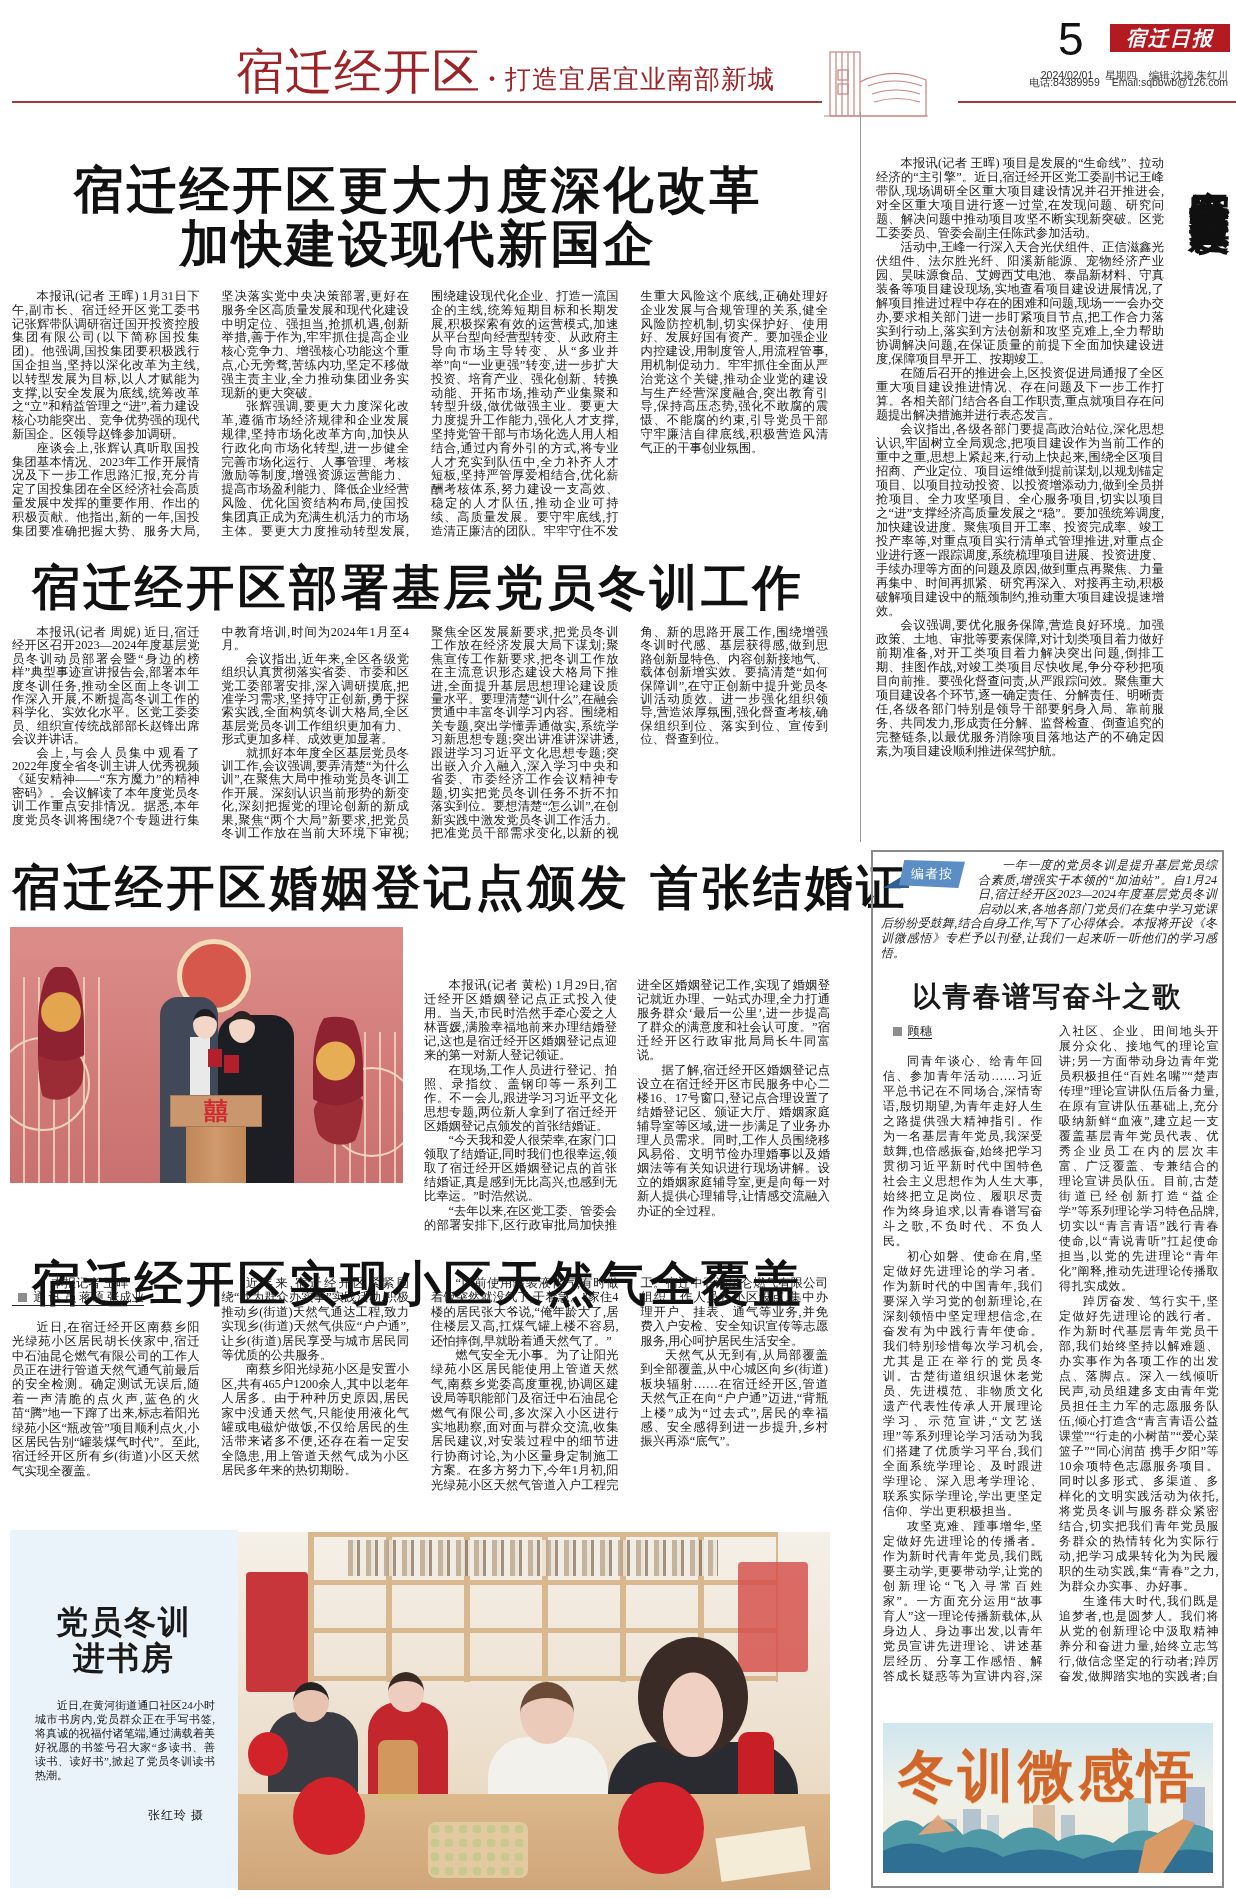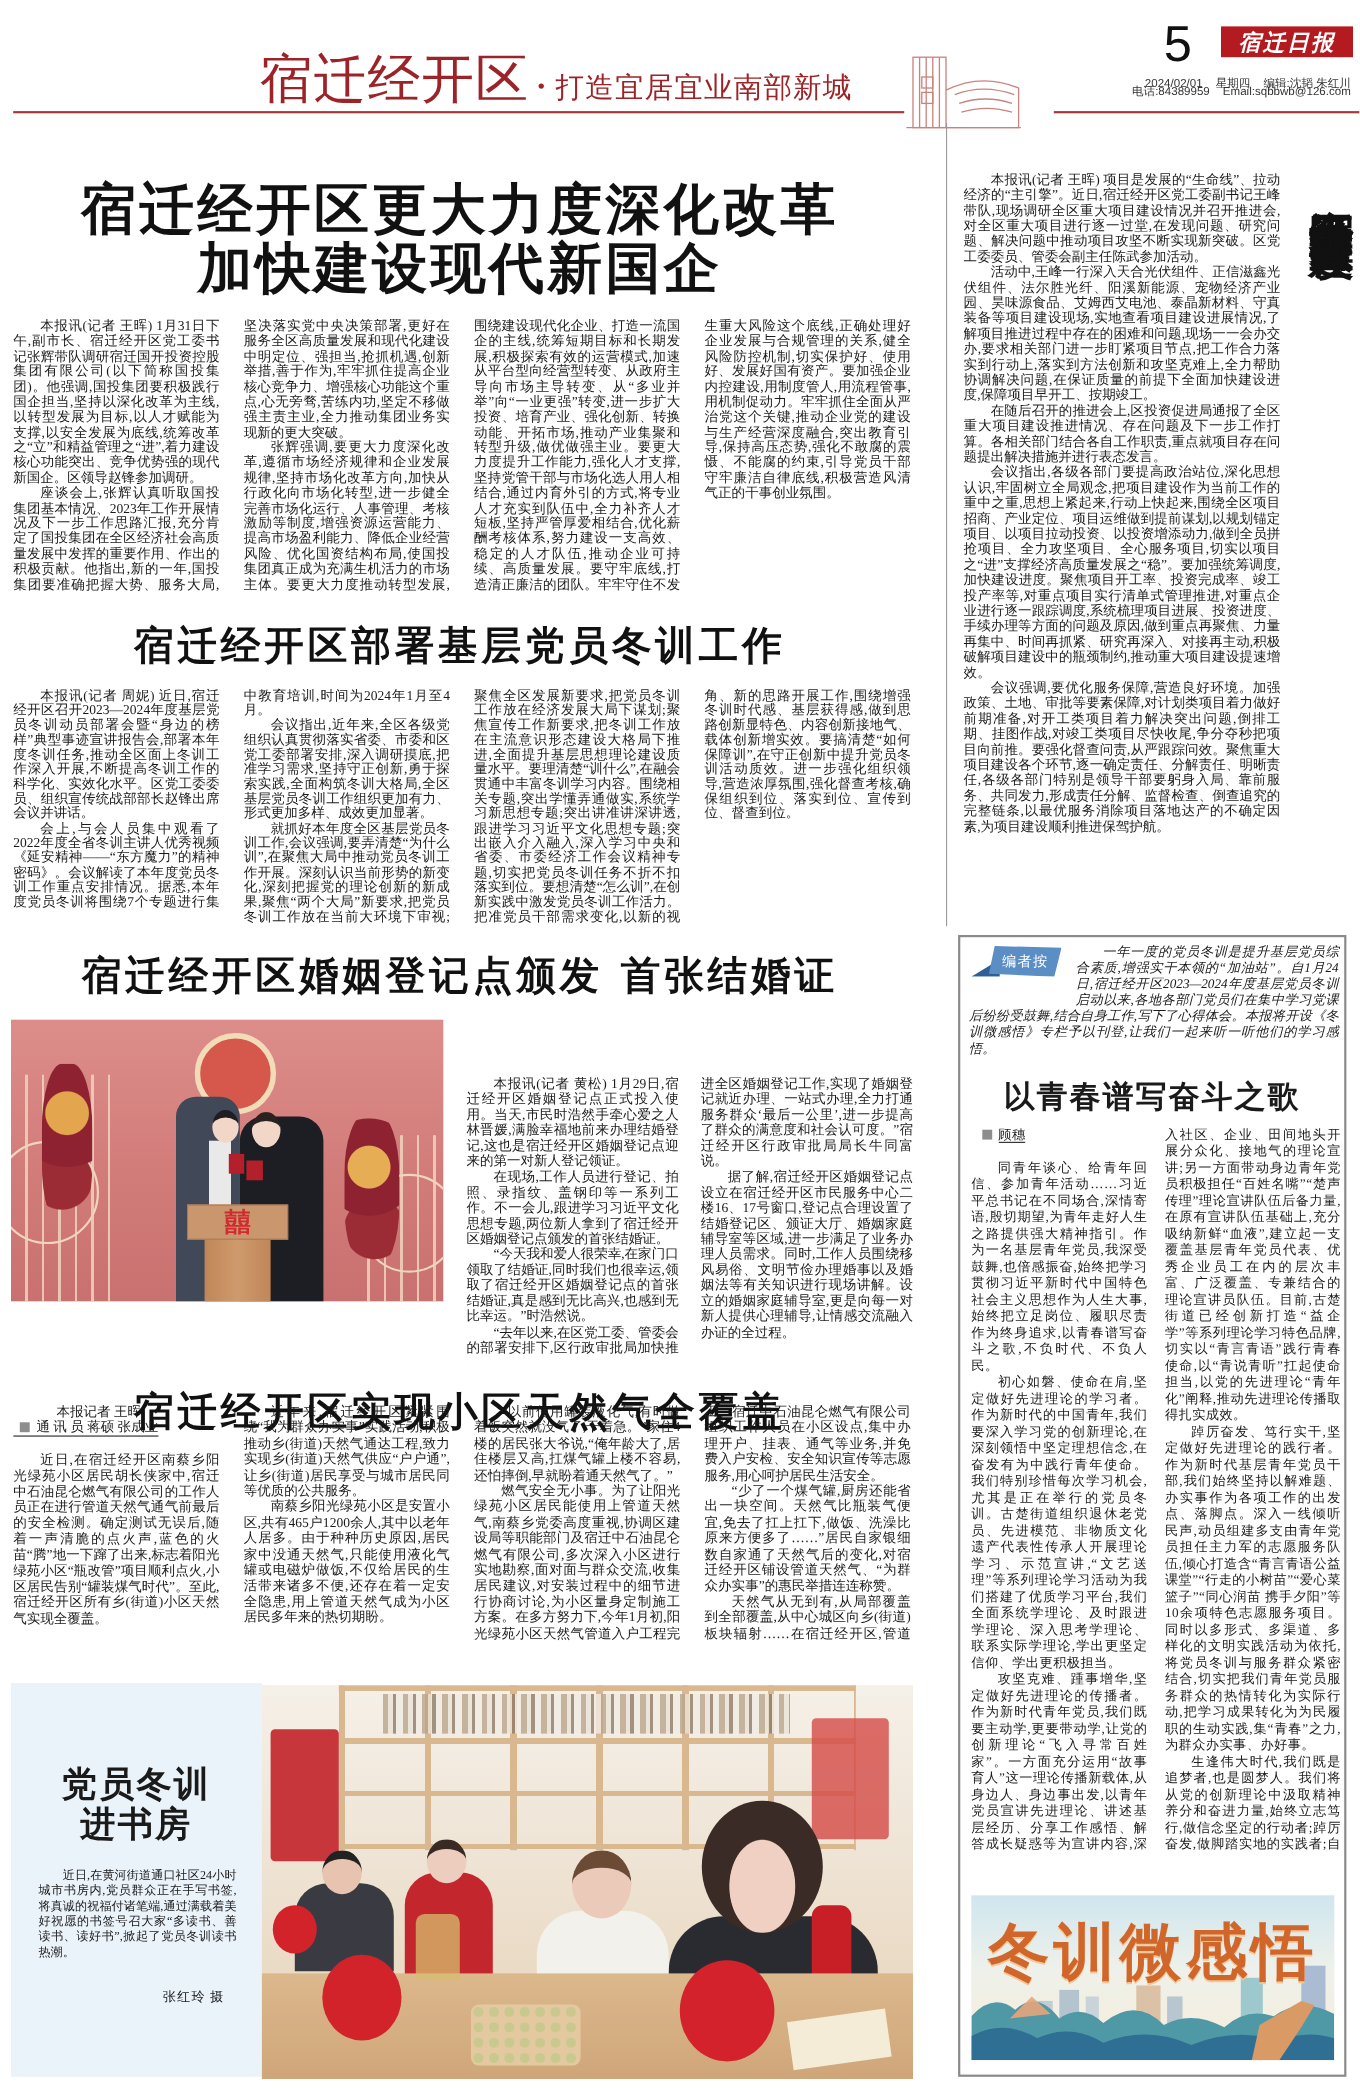--- a/index.html
+++ b/index.html
@@ -19,21 +19,21 @@
   .mast-title .t2{font-size:26px;letter-spacing:1px;font-family:"DejaVu Serif",serif;}
   .rule{height:2px;background:var(--rule-red);}
   .pageno{left:1058px;top:14px;font-size:46px;font-family:"Liberation Sans",sans-serif;color:#111;line-height:50px;}
   .logo{left:1110px;top:24px;width:120px;height:28px;background:var(--logo-red);color:#fff;font-size:20px;font-weight:bold;font-style:italic;display:flex;align-items:center;justify-content:center;letter-spacing:2px;font-family:"DejaVu Serif",serif;}
   .meta{right:8px;font-size:10.5px;color:#333;font-family:"Liberation Sans",sans-serif;white-space:nowrap;text-align:right;}
   .meta span{margin-left:9px;}
 
   
   .hl{left:12px;width:812px;text-align:center;font-weight:bold;white-space:nowrap;color:#111;}
   .hl-main{font-family:"DejaVu Sans",sans-serif;font-size:50px;letter-spacing:3px;line-height:56px;}
-  .hl-sub{font-family:"DejaVu Serif",serif;font-size:36px;letter-spacing:3.5px;line-height:42px;}
+  .hl-sub{font-family:"DejaVu Serif",serif;font-size:48px;letter-spacing:3.5px;line-height:42px;}
 
   
   .cols{column-fill:auto;overflow:hidden;font-size:12.3px;line-height:13.8px;text-align:justify;}
   .cols p{text-indent:2em;}
   .c4{column-count:4;column-gap:22px;}
   .c2{column-count:2;column-gap:20px;margin-top:48px;}
   .vline{width:1px;background:#9a9a9a;}
 
   .vhead{left:1183px;top:158px;width:52px;height:640px;writing-mode:vertical-rl;font-size:40px;font-weight:bold;letter-spacing:1.8px;line-height:50px;font-family:"DejaVu Serif",serif;color:#111;}
 
@@ -166,21 +166,20 @@
 <div class="abs cols c4" style="left:12px;top:1276px;width:816px;height:226px;line-height:14.4px;">
   <div class="byline-block">
     <div class="r1">本报记者 王晖</div>
     <div class="r2"><span class="sq"></span><span>通 讯 员 蒋硕 张成业</span></div>
   </div>
   <p>近日,在宿迁经开区南蔡乡阳光绿苑小区居民胡长侠家中,宿迁中石油昆仑燃气有限公司的工作人员正在进行管道天然气通气前最后的安全检测。确定测试无误后,随着一声清脆的点火声,蓝色的火苗“腾”地一下蹿了出来,标志着阳光绿苑小区“瓶改管”项目顺利点火,小区居民告别“罐装煤气时代”。至此,宿迁经开区所有乡(街道)小区天然气实现全覆盖。</p>
   <p>近年来,宿迁经开区紧紧围绕“我为群众办实事”实践活动,积极推动乡(街道)天然气通达工程,致力实现乡(街道)天然气供应“户户通”,让乡(街道)居民享受与城市居民同等优质的公共服务。</p>
   <p>南蔡乡阳光绿苑小区是安置小区,共有465户1200余人,其中以老年人居多。由于种种历史原因,居民家中没通天然气,只能使用液化气罐或电磁炉做饭,不仅给居民的生活带来诸多不便,还存在着一定安全隐患,用上管道天然气成为小区居民多年来的热切期盼。</p>
   <p>“以前使用罐装液化气,有时做着饭突然就没气了,干着急。”家住4楼的居民张大爷说,“俺年龄大了,居住楼层又高,扛煤气罐上楼不容易,还怕摔倒,早就盼着通天然气了。”</p>
   <p>燃气安全无小事。为了让阳光绿苑小区居民能使用上管道天然气,南蔡乡党委高度重视,协调区建设局等职能部门及宿迁中石油昆仑燃气有限公司,多次深入小区进行实地勘察,面对面与群众交流,收集居民建议,对安装过程中的细节进行协商讨论,为小区量身定制施工方案。在多方努力下,今年1月初,阳光绿苑小区天然气管道入户工程完工。宿迁中石油昆仑燃气有限公司组织工作人员在小区设点,集中办理开户、挂表、通气等业务,并免费入户安检、安全知识宣传等志愿服务,用心呵护居民生活安全。</p>
-  <p>“少了一个煤气罐,厨房还能省出一块空间。天然气比瓶装气便宜,免去了扛上扛下,做饭、洗澡比原来方便多了……”居民自家银细数自家通了天然气后的变化,对宿迁经开区铺设管道天然气、“为群众办实事”的惠民举措连连称赞。</p>
   <p>天然气从无到有,从局部覆盖到全部覆盖,从中心城区向乡(街道)板块辐射……在宿迁经开区,管道天然气正在向“户户通”迈进,“背瓶上楼”成为“过去式”,居民的幸福感、安全感得到进一步提升,乡村振兴再添“底气”。</p>
 </div>
 
 <div class="abs capbox">
   <div class="cap-title">
     <div>党员冬训</div>
     <div>进书房</div>
   </div>
   <div class="cap-text">近日,在黄河街道通口社区24小时城市书房内,党员群众正在手写书签,将真诚的祝福付诸笔端,通过满载着美好祝愿的书签号召大家“多读书、善读书、读好书”,掀起了党员冬训读书热潮。</div>
   <div class="cap-credit">张红玲 摄</div>

